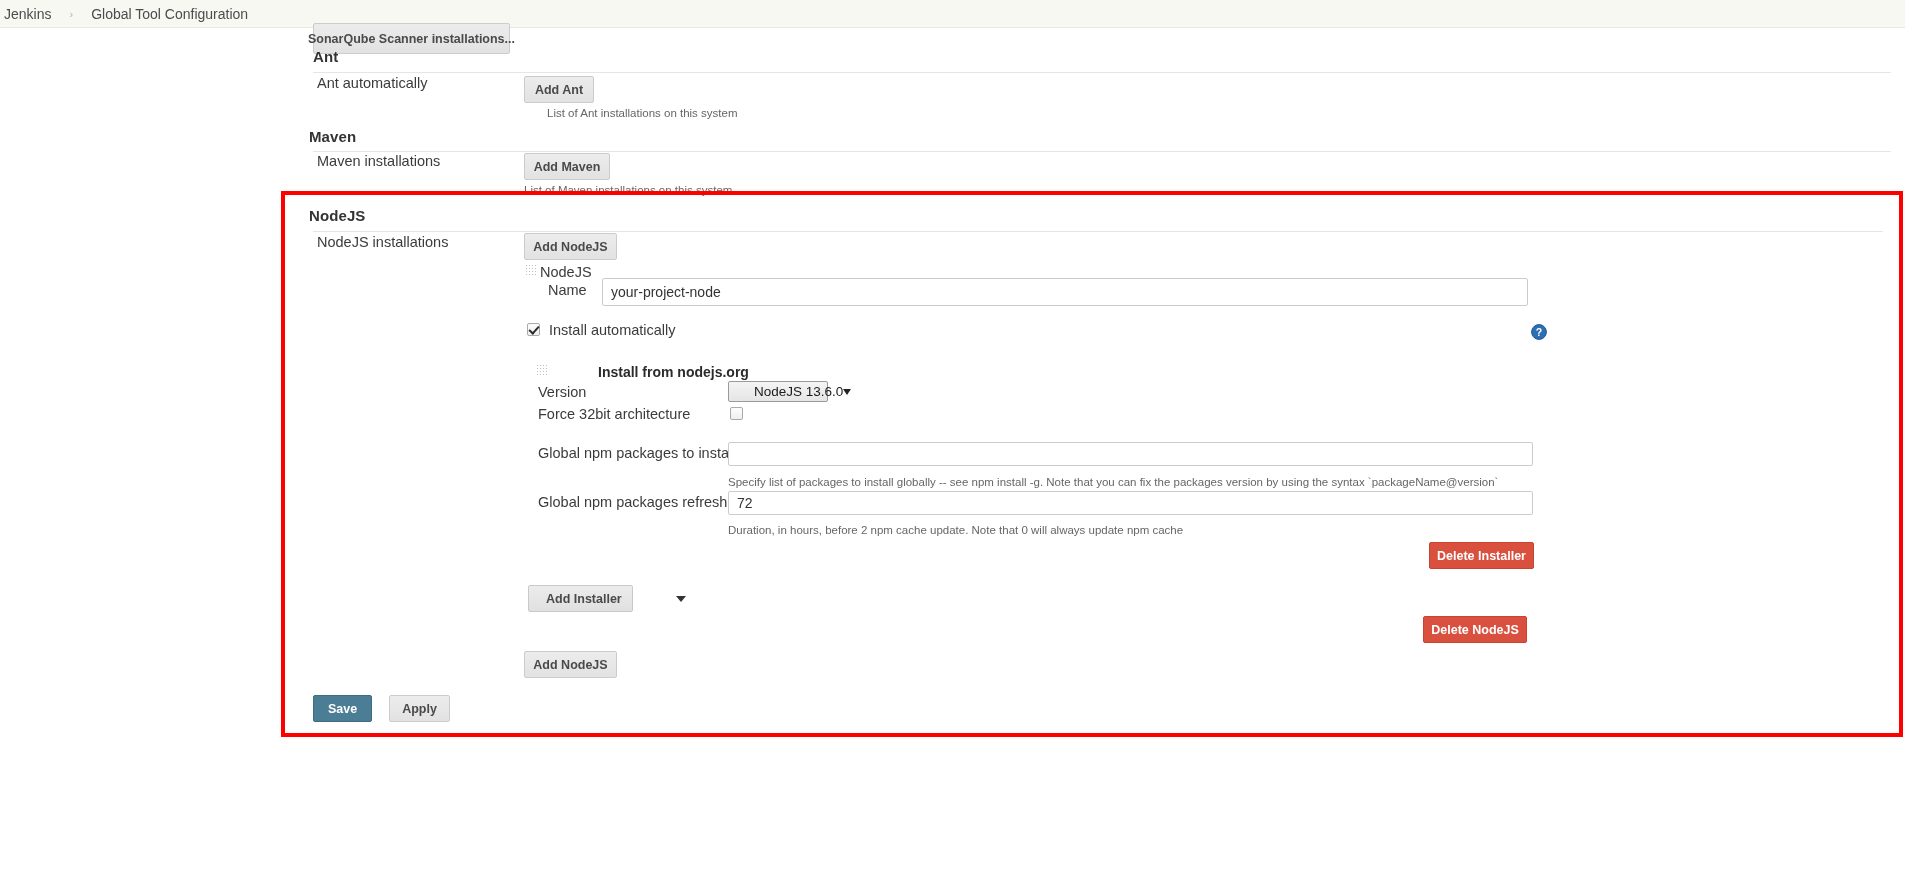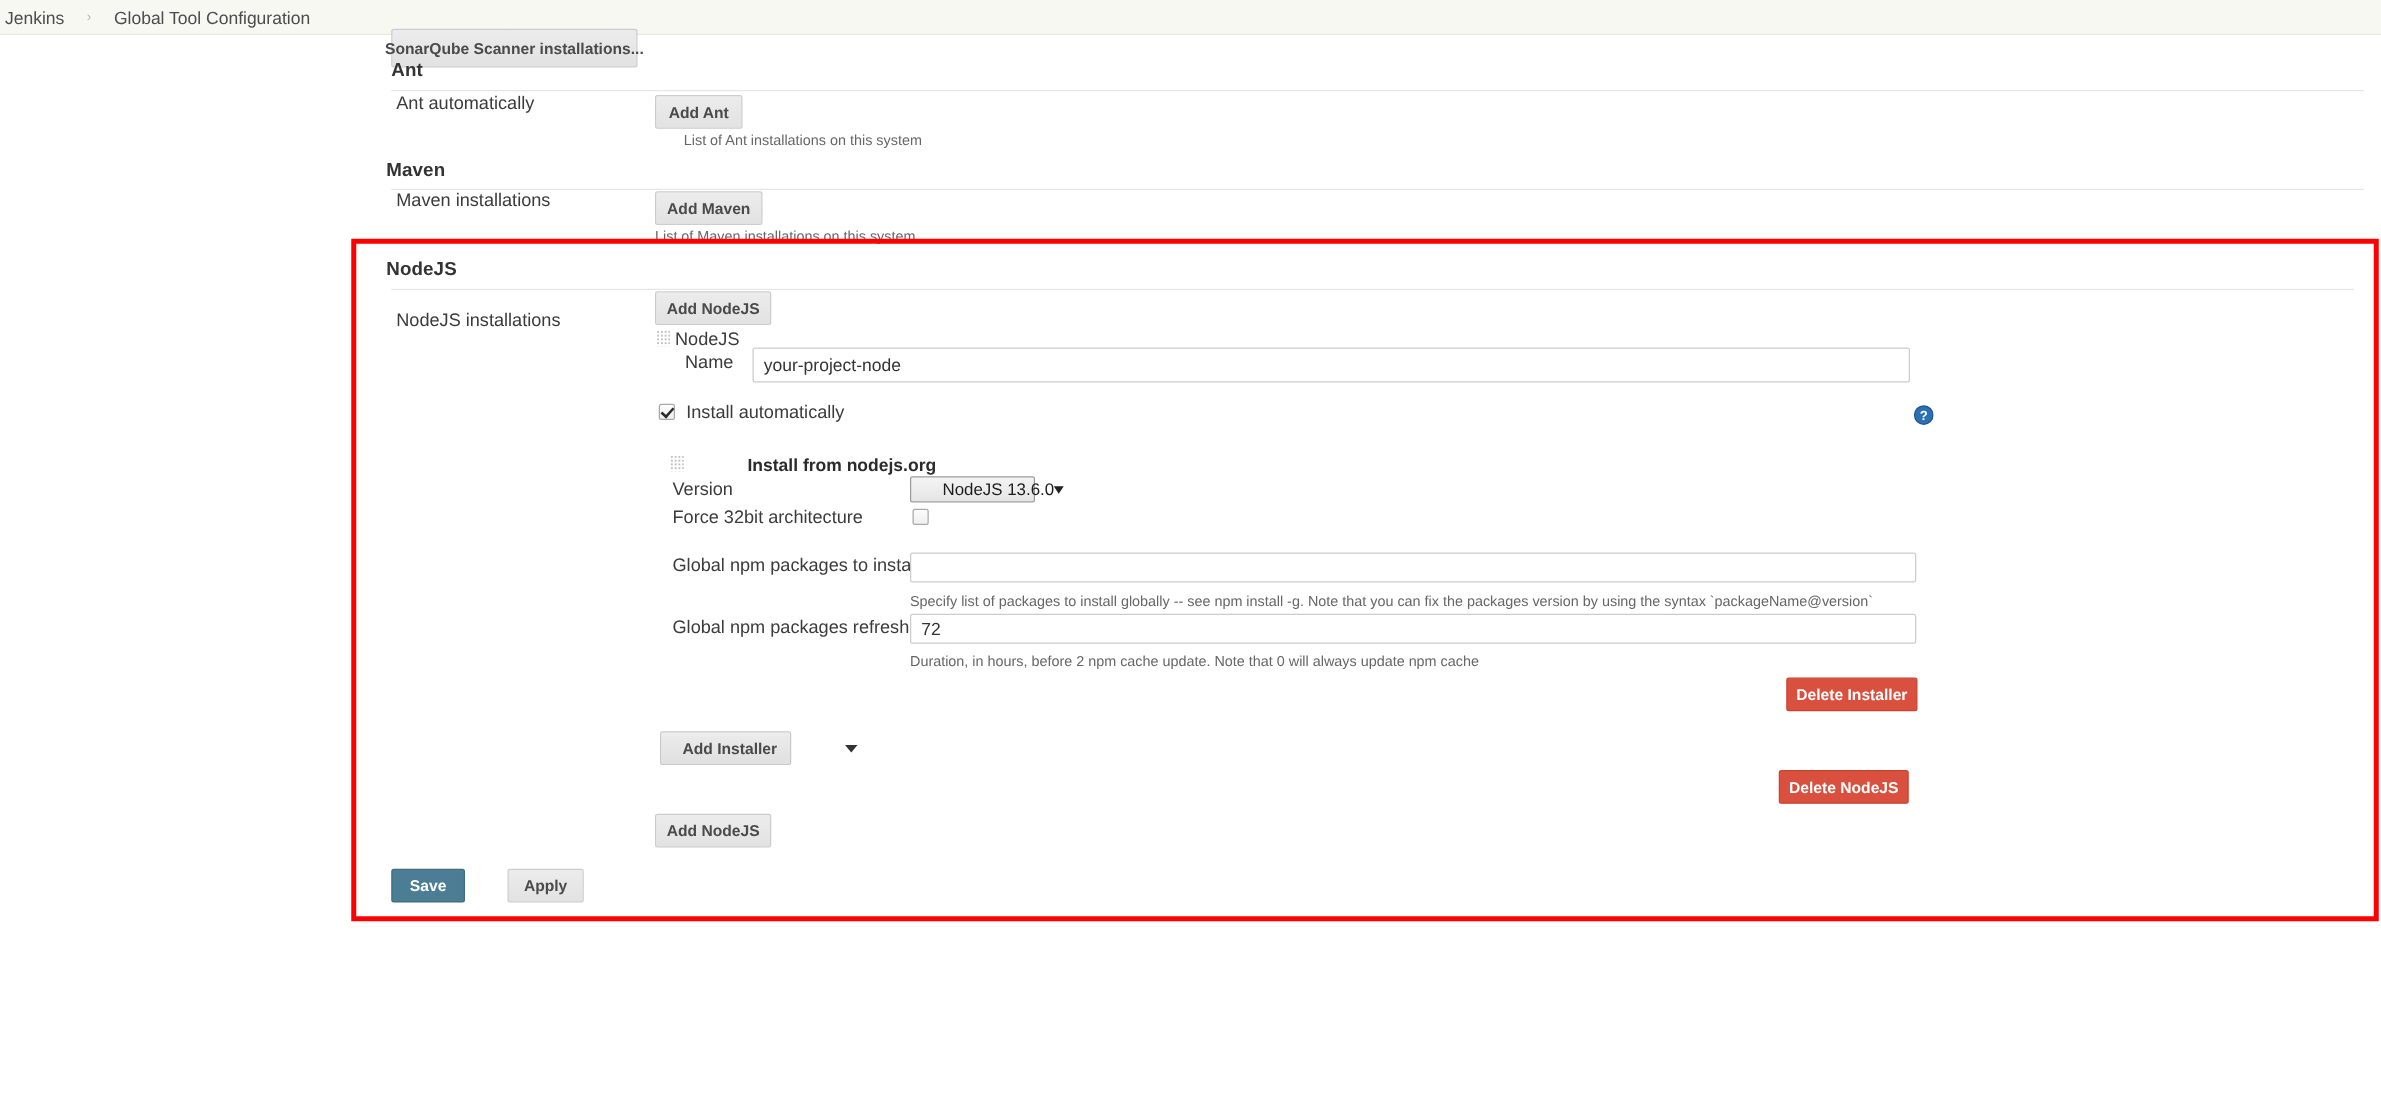--- a/index.html
+++ b/index.html
@@ -256,21 +256,21 @@
   <div class="section-title" style="left:309px; top:100px;">Maven</div>
   <div class="section-rule" style="left:313px; top:123px; width:1578px;"></div>
 
   <div class="row-label" style="left:317px; top:125px;">Maven installations</div>
   <div class="btn-grey" style="left:524px; top:125px; width:86px; height:27px;">Add Maven</div>
   <div class="help-text" style="left:524px; top:156px;">List of Maven installations on this system</div>
 
   <div class="section-title" style="left:309px; top:179px;">NodeJS</div>
   <div class="section-rule" style="left:313px; top:203px; width:1570px;"></div>
 
-  <div class="row-label" style="left:317px; top:206px;margin-top:15px;">NodeJS installations</div>
+  <div class="row-label" style="left:317px; top:206px;">NodeJS installations</div>
   <div class="btn-grey" style="left:524px; top:205px; width:93px; height:27px;">Add NodeJS</div>
 
   <span class="grip" style="left:525px; top:236px;"></span>
   <div class="node-label" style="left:540px; top:236px;">NodeJS</div>
 
   <div class="row-label" style="left:548px; top:254px;">Name</div>
   <input class="text-input" style="left: 602px; top: 250px; width: 926px; height: 28px;" value="your-project-node">
 
   <span class="cb checked" style="left:527px; top:295px;"></span>
   <div class="row-label" style="left:549px; top:294px;">Install automatically</div>
@@ -307,17 +307,17 @@
   <div class="btn-split" style="left:528px; top:557px; width:105px; height:27px;">
     <span class="lbl">Add Installer</span>
     <span class="caret"></span>
   </div>
 
   <div class="btn-red" style="left:1423px; top:588px; width:104px; height:27px;">Delete NodeJS</div>
 
   <div class="btn-grey" style="left:524px; top:623px; width:93px; height:27px;">Add NodeJS</div>
 
   <div class="btn-blue" style="left:313px; top:667px; width:59px; height:27px;">Save</div>
-  <div class="btn-grey" style="left:406px; top:667px; width:61px; height:27px;">Apply</div>
+  <div class="btn-grey" style="left:389px; top:667px; width:61px; height:27px;">Apply</div>
 
 </div>
 
 <div id="red-highlight" style="left:281px; top:191px; width:1622px; height:546px;"></div>
 
 </body></html>

